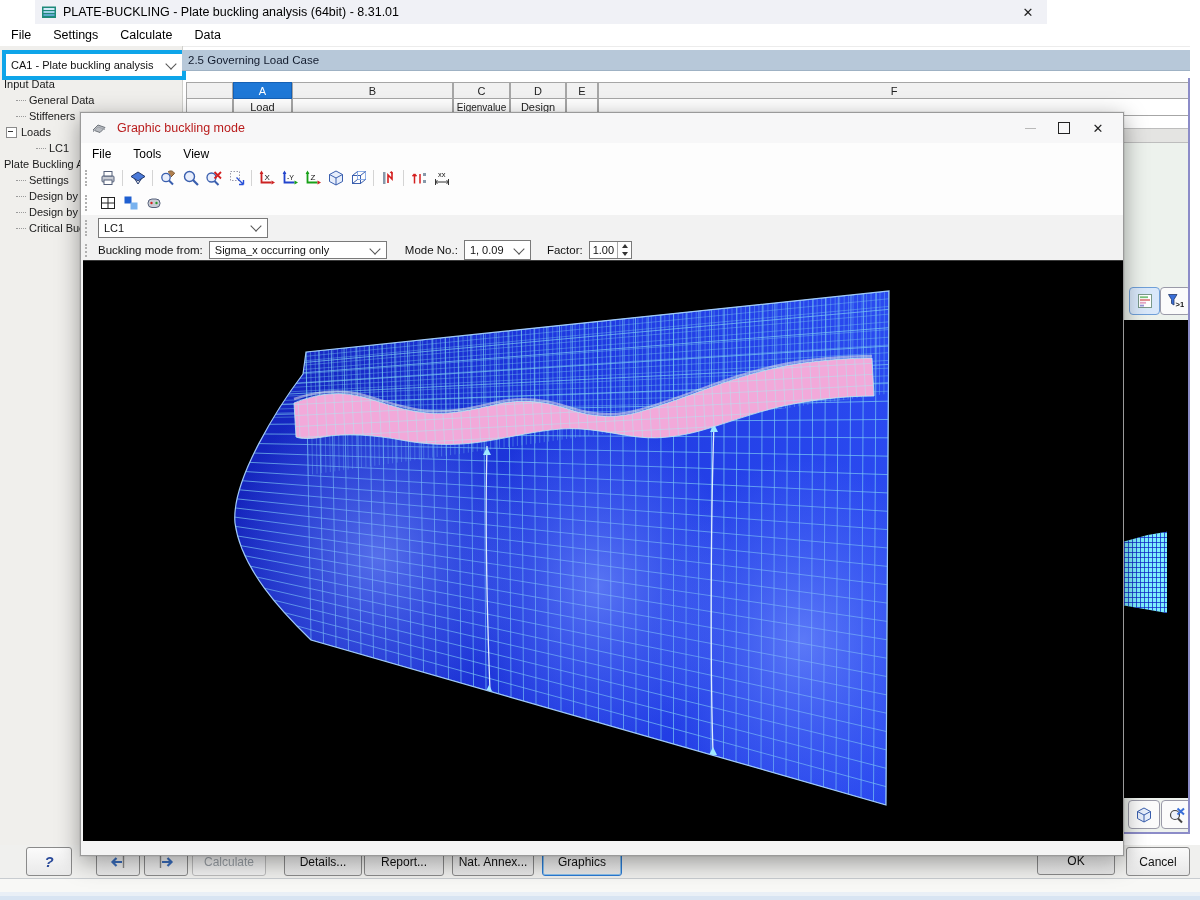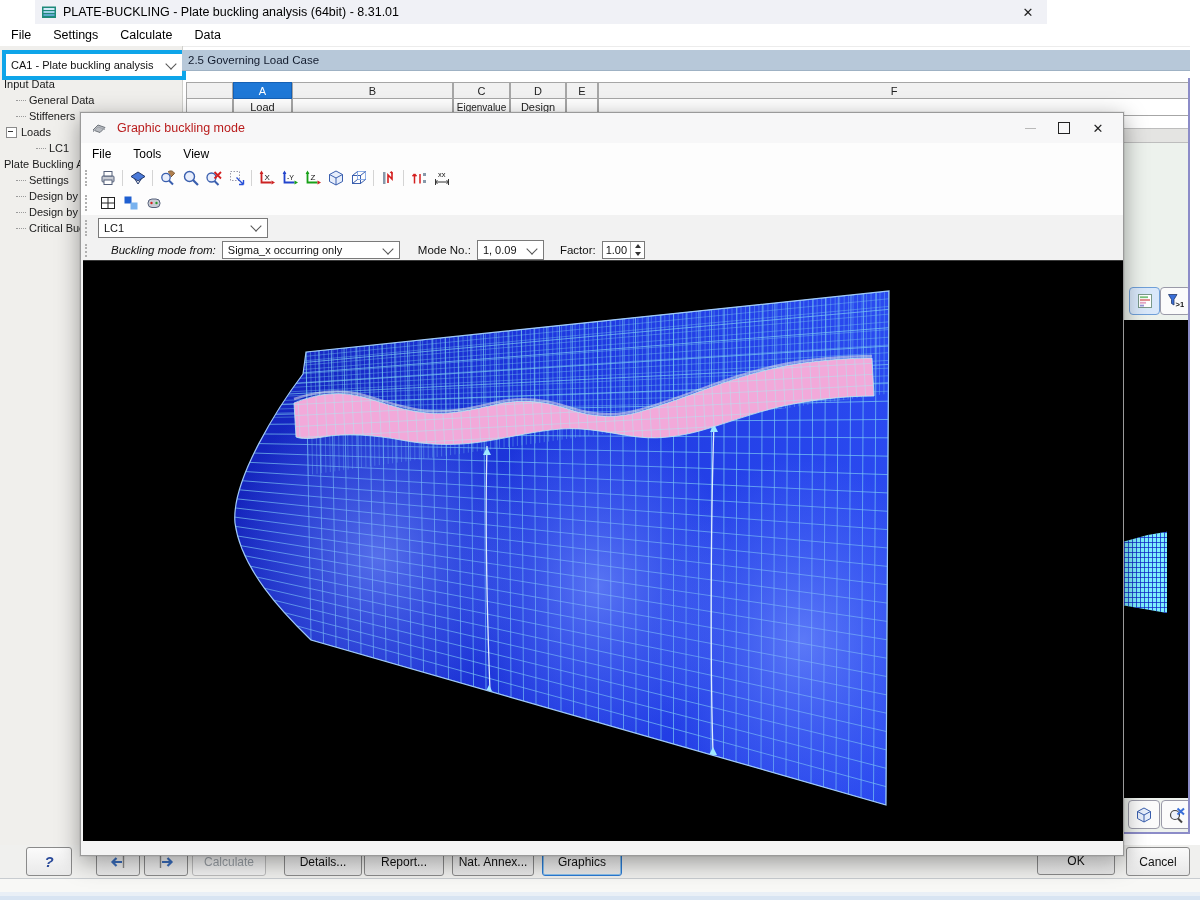--- a/index.html
+++ b/index.html
@@ -407,21 +407,21 @@
   <div class="abs" id="dlg-combo-row">
     <span class="grip" style="height:16px;"></span>
     <span class="combo" style="width:170px;margin-left:2px;">
       <span class="txt">LC1</span>
       <span class="chev"></span>
     </span>
   </div>
 
   <div class="abs" id="dlg-ctrl-row">
     <span class="grip" style="height:13px;"></span>
-    <span style="margin-left:15px;font-style:italic;">Buckling mode from:</span>
+    <span style="margin-left:2px;">Buckling mode from:</span>
     <span class="combo" style="width:178px;height:18px;margin-left:6px;">
       <span class="txt">Sigma_x occurring only</span>
       <span class="chev"></span>
     </span>
     <span style="margin-left:18px;">Mode No.:</span>
     <span class="combo" style="width:67px;height:20px;margin-left:6px;">
       <span class="txt">1, 0.09</span>
       <span class="chev"></span>
     </span>
     <span style="margin-left:16px;">Factor:</span>

